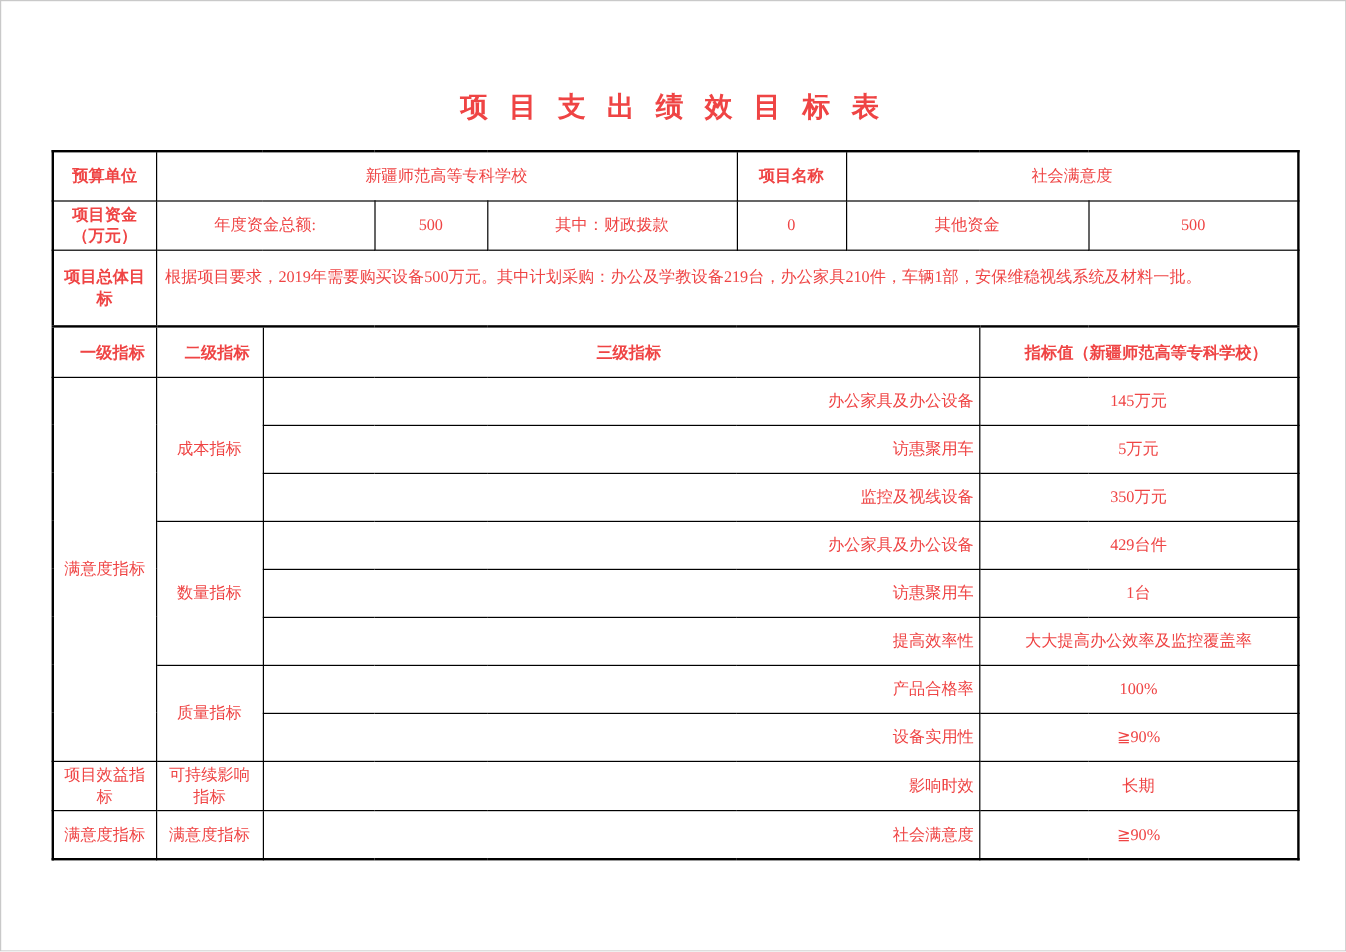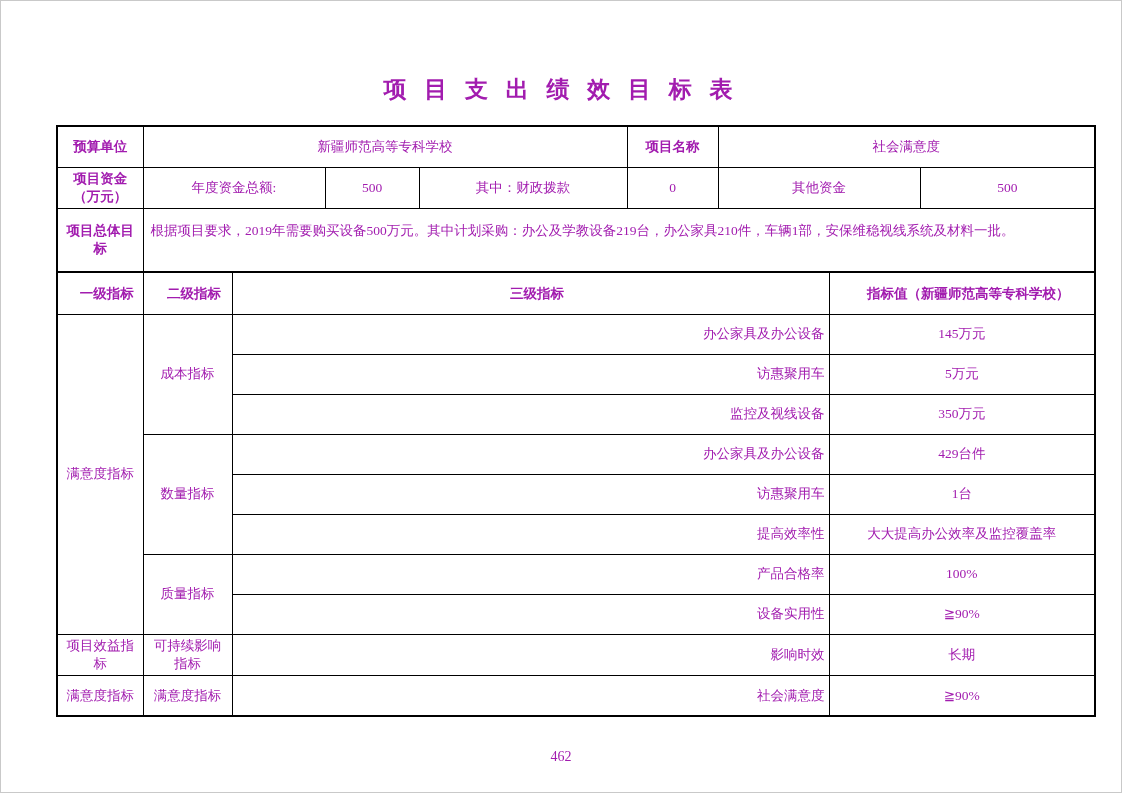--- a/index.html
+++ b/index.html
@@ -8,38 +8,38 @@
     background: #ffffff;
   }
   .sheet {
     position: relative;
     width: 1122px;
     height: 793px;
     box-sizing: border-box;
     background: #ffffff;
     border: 1px solid #c9c9c9;
     font-family: "Liberation Serif", "DejaVu Serif", serif;
-    color: #a21caf;
+    color: #ef4444;
     overflow: hidden;
   }
   .doc-title {
     position: absolute;
     top: 73px;
     left: 0;
     width: 100%;
     text-align: center;
     font-size: 23px;
     font-weight: bold;
     letter-spacing: 6px;
     white-space: pre;
   }
   table.main {
     position: absolute;
     top: 124px;
-    left: 55px;
+    left: 42px;
     width: 1038px;
     border-collapse: collapse;
     table-layout: fixed;
     font-size: 13.5px;
     border: 2.5px solid #000;
   }
   table.main td {
     border: 1px solid #000;
     padding: 2px 4px;
     text-align: center;
@@ -165,15 +165,14 @@
 
     <tr style="height:40px">
       <td>满意度指标</td>
       <td>满意度指标</td>
       <td colspan="5" class="left">社会满意度</td>
       <td colspan="2">≧90%</td>
     </tr>
   </tbody>
     </table>
 
-  <div class="pageno">462</div>
 
 </div>
 
 </body></html>

